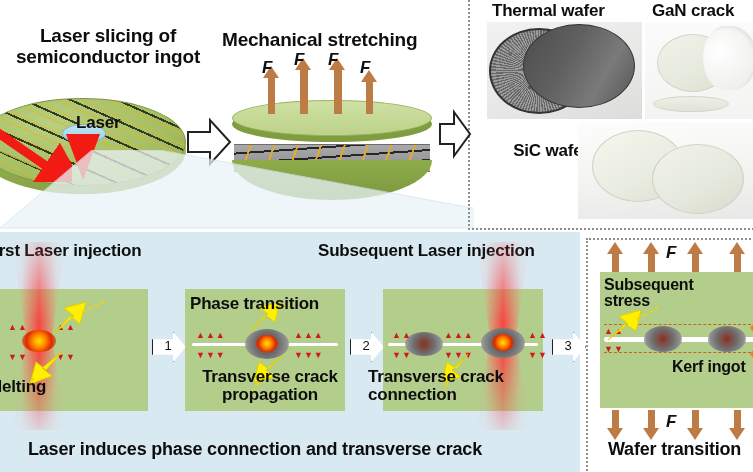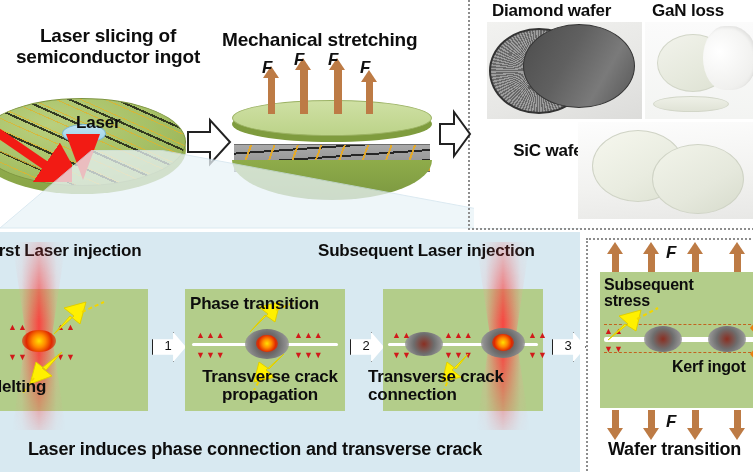--- a/index.html
+++ b/index.html
@@ -209,22 +209,22 @@
   </div>
 
   <svg style="position:absolute;left:0;top:150px;width:580px;height:92px;" viewBox="0 0 580 92">
     <polygon points="92,0 160,0 580,78 0,78" fill="#e9f3f8" opacity=".75" stroke="#cfe2ec" stroke-width="1"></polygon>
   </svg>
 
   <div class="dbord" style="left:468px;top:-4px;width:286px;height:230px;border-width:2px;"></div>
 
   <div id="topright"></div>
 
-  <div class="lbl" id="tr-diamond-lbl">Diamond wafer</div>
-  <div class="lbl" id="tr-gan-lbl">GaN loss</div>
+  <div class="lbl" id="tr-diamond-lbl">Thermal wafer</div>
+  <div class="lbl" id="tr-gan-lbl">GaN crack</div>
   <div class="lbl" id="tr-sic-lbl">SiC wafer</div>
 
   <div class="photo" id="ph-diamond">
     <div class="rough"></div>
     <div class="poli"></div>
   </div>
 
   <div class="photo" id="ph-gan">
     <div class="w1"></div>
     <div class="w2"></div>

